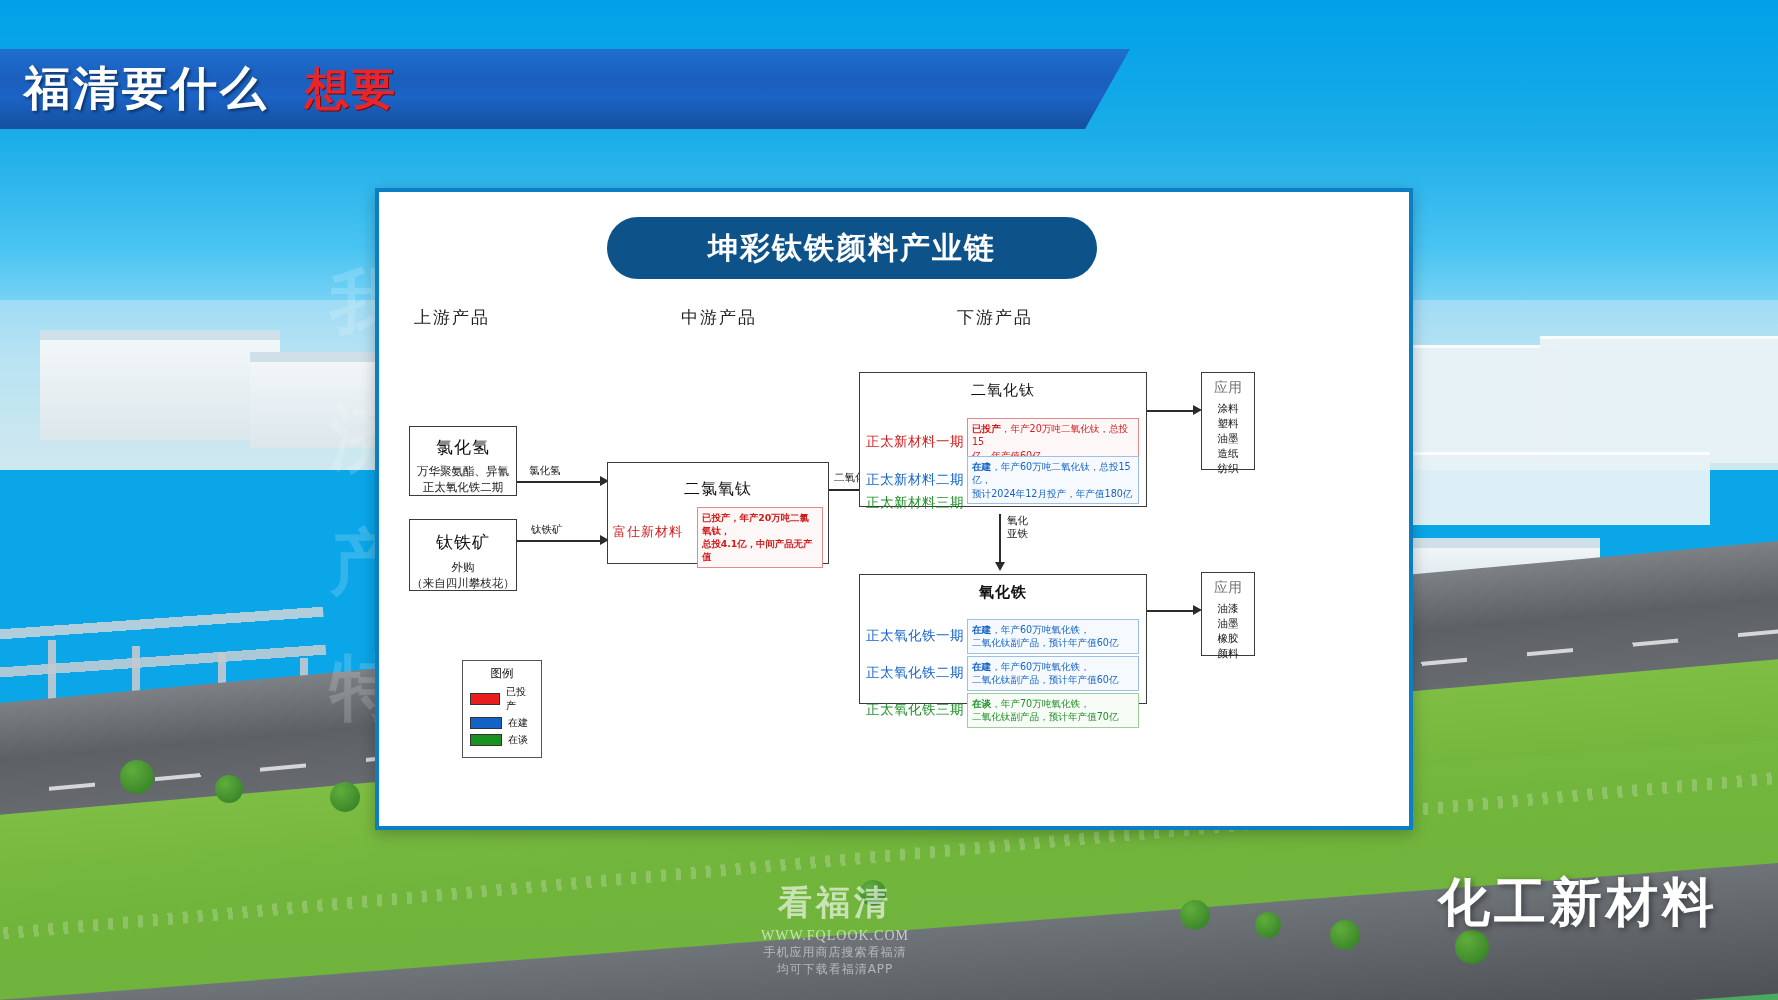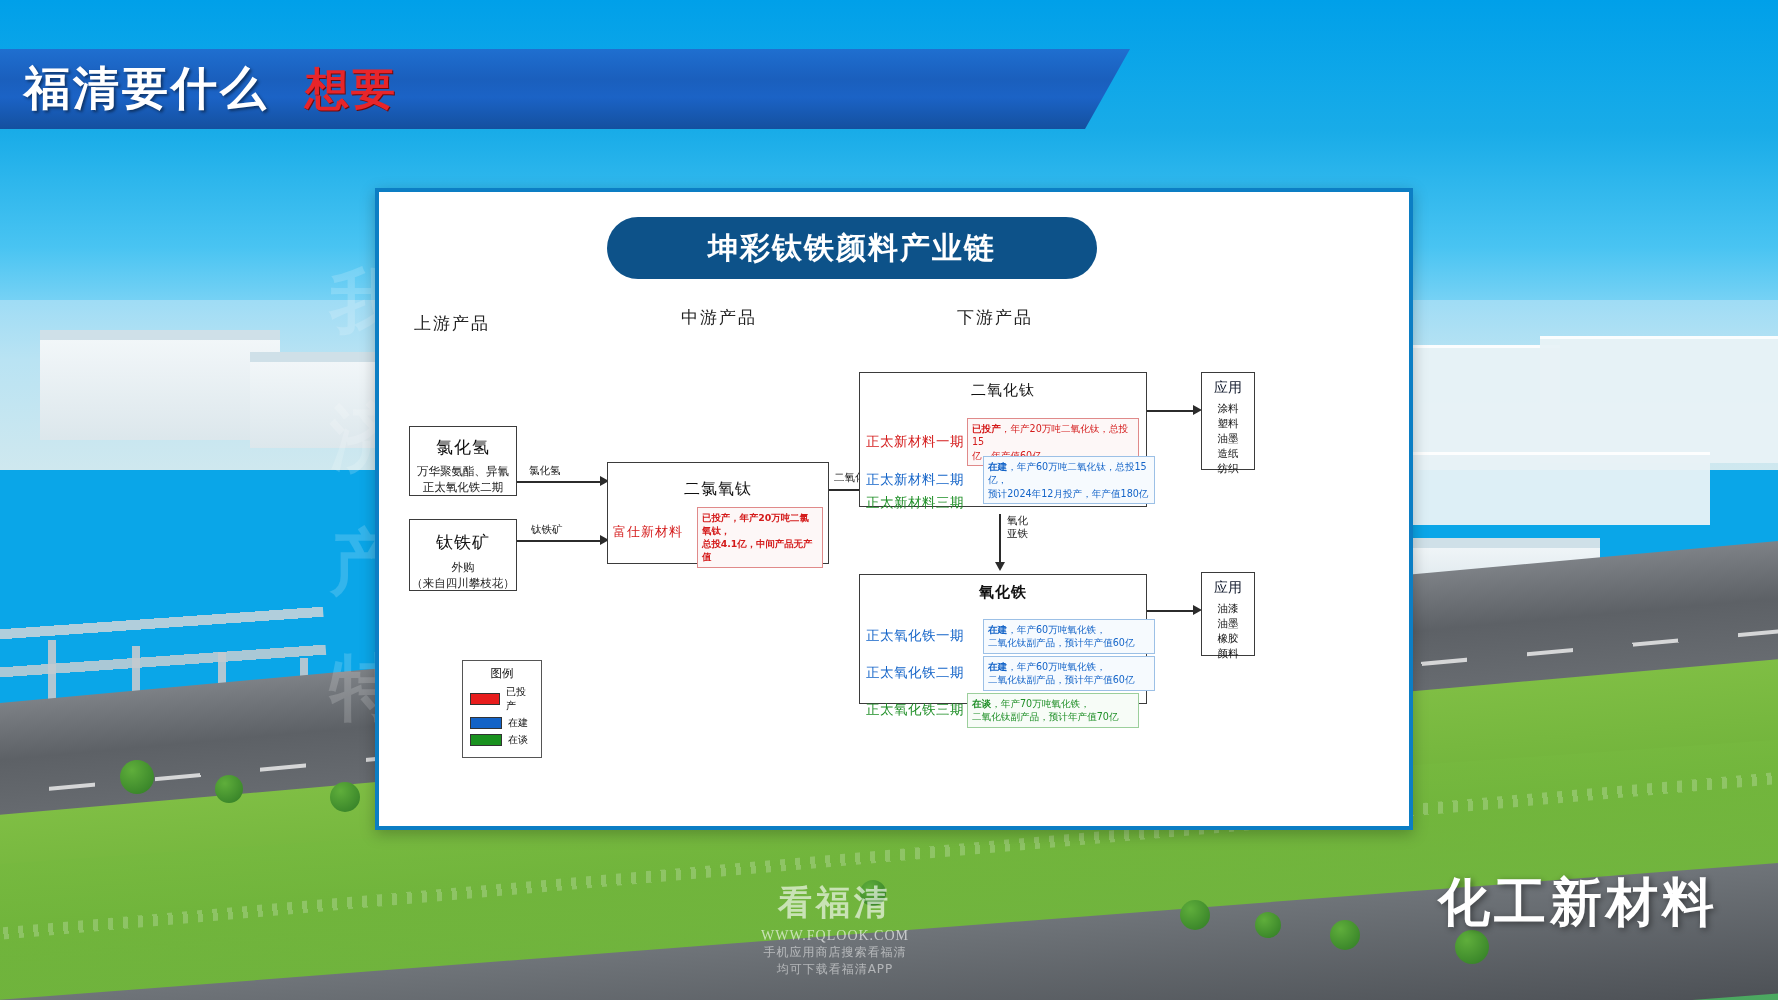--- a/index.html
+++ b/index.html
@@ -150,25 +150,25 @@
   .phase-box{
     border:1px solid;box-sizing:border-box;padding:3px 4px;
     font-size:9.6px;line-height:1.4;white-space:nowrap;
     font-family:"DejaVu Sans","Liberation Sans",sans-serif;
   }
   .phase-box b{font-weight:700;}
   .c-red{color:#d41b1b;}
   .c-blue{color:#1464c8;}
   .c-green{color:#1f8f27;}
   .b-red{border-color:#e08a8a;background:#fdf7f7;}
-  .b-blue{border-color:#9cc0e6;background:#f6fafe;margin-left:16px;}
+  .b-blue{border-color:#9cc0e6;background:#f6fafe;}
   .b-green{border-color:#9ccf9c;background:#f7fcf7;}
 
   .app-box{position:absolute;border:1.5px solid #3b3b3b;background:#fff;box-sizing:border-box;padding-top:6px;}
-  .app-title{text-align:center;font-size:14px;color:#0f172a;margin-bottom:4px;
+  .app-title{text-align:center;font-size:14px;color:#737373;margin-bottom:4px;
     font-family:"DejaVu Sans","Liberation Sans",sans-serif;}
   .app-list{text-align:center;font-size:10.5px;line-height:1.42;color:#111;
     font-family:"DejaVu Sans","Liberation Sans",sans-serif;}
 
   #legend{position:absolute;left:458px;top:742px;width:80px;}
   #legend-box{border:1.2px solid #555;background:#fff;padding:5px 7px 7px;}
   #legend-title{text-align:center;font-size:11.5px;color:#111;margin-bottom:4px;
     font-family:"DejaVu Sans","Liberation Sans",sans-serif;}
   .legend-row{display:flex;align-items:center;gap:6px;margin-bottom:3px;}
   .swatch{width:30px;height:10px;border:1px solid #333;}
@@ -244,21 +244,21 @@
   <span class="h-white">福清要什么</span>
   <span class="h-red">想要</span>
 </div>
 
 <div id="slide-card">
 
   <div id="chain-title">
     <span>坤彩钛铁颜料产业链</span>
   </div>
 
-  <div class="stage-label" style="left:35px;top:120px;">上游产品</div>
+  <div class="stage-label" style="left:35px;top:114px;">上游产品</div>
   <div class="stage-label" style="left:270px;top:114px;margin-left:32px;">中游产品</div>
   <div class="stage-label" style="left:578px;top:114px;">下游产品</div>
 
   <div class="node" style="left:30px;top:234px;width:108px;height:70px;">
     <div class="node-title" style="margin-top:9px;">氯化氢</div>
     <div class="node-sub" style="margin-top:5px;white-space:pre-line;">万华聚氨酯、异氰
 正太氧化铁二期</div>
   </div>
   <div class="arrow arrow-h" style="left:138px;top:289px;width:85px;"></div>
   <div class="ahead" style="left:221px;top:284px;"></div>

